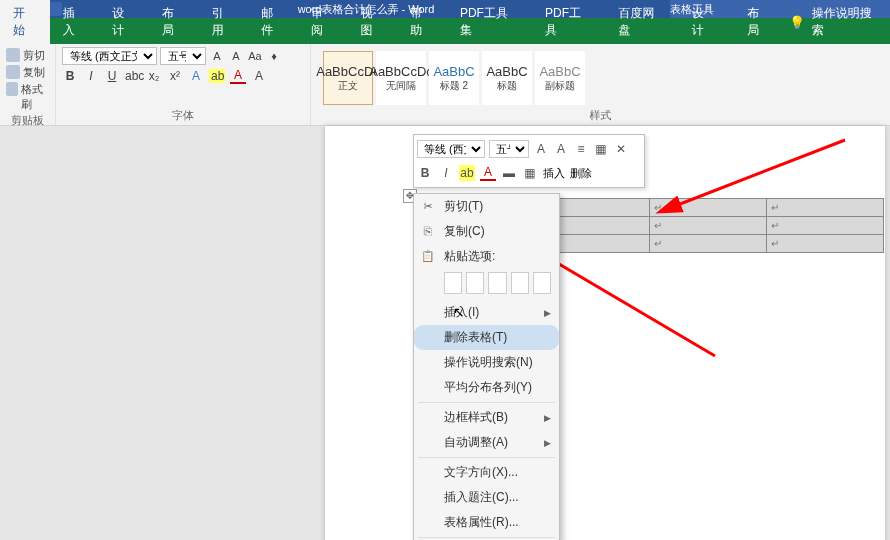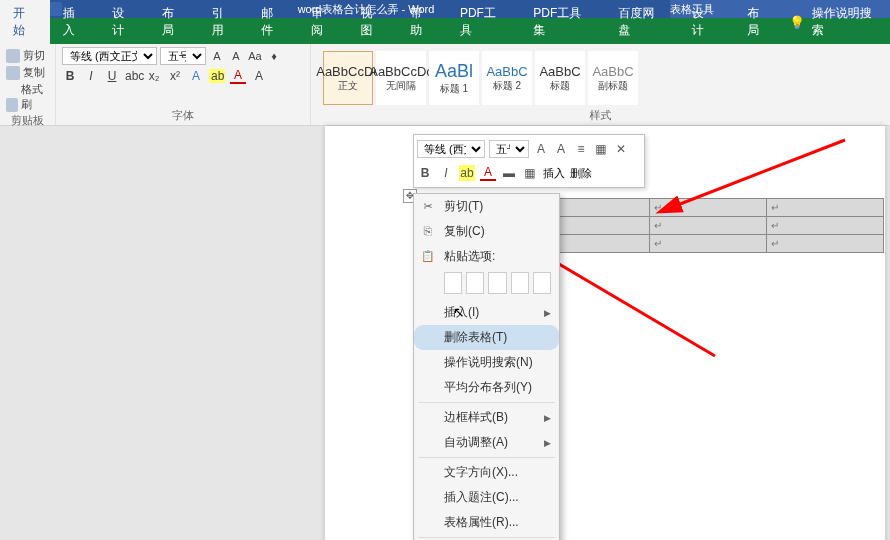--- a/index.html
+++ b/index.html
@@ -13,21 +13,21 @@
   
   .tabs { height: 26px; background: #15803d; display: flex; align-items: flex-end; color: #fff; font-size: 12px; }
   .tab { padding: 5px 13px; cursor: pointer; }
   .tab.active { background: #f3f3f3; color: #2b579a; }
   .tabs-right { margin-left: auto; display: flex; align-items: center; gap: 6px; padding-right: 8px; }
   .bulb { font-size: 13px; }
   
   .ribbon { height: 82px; background: #f3f3f3; border-bottom: 1px solid #d4d4d4; display: flex; }
   .ribbon-group { border-right: 1px solid #e1e1e1; padding: 3px 6px 0; display: flex; flex-direction: column; font-size: 11px; color: #444; }
   .ribbon-group .label { margin-top: auto; text-align: center; font-size: 11px; color: #666; padding-bottom: 2px; }
-  .clip-items div { padding: 1px 0; display: flex; align-items: flex-end; gap: 3px; }
+  .clip-items div { padding: 1px 0; display: flex; align-items: flex-start; gap: 3px; }
   .sicon { display:inline-block; width:14px; height:14px; background:#b9c5d8; border-radius:2px; }
   
   .font-top { display: flex; align-items: center; gap: 3px; }
   .font-sel { border:1px solid #c0c0c0; background:#fff; font-size:11px; padding:1px 3px; height:18px; }
   .font-mid, .font-bot { display:flex; gap:5px; margin-top:3px; font-size:12px; align-items:center; }
   .fmbtn { width:16px; text-align:center; color:#444; }
   
   .para-row { display:flex; gap:6px; margin-bottom:3px; }
   .pbtn { width:16px; height:16px; background:#e8e8e8; border:1px solid #d0d0d0; }
   
@@ -78,22 +78,22 @@
 <div class="tabs">
   <div class="tab active">开始</div>
   <div class="tab">插入</div>
   <div class="tab">设计</div>
   <div class="tab">布局</div>
   <div class="tab">引用</div>
   <div class="tab">邮件</div>
   <div class="tab">审阅</div>
   <div class="tab">视图</div>
   <div class="tab">帮助</div>
+  <div class="tab">PDF工具集</div>
   <div class="tab">PDF工具</div>
-  <div class="tab">PDF工具集</div>
   <div class="tab">百度网盘</div>
   <div class="tabs-right">
     <div class="tab">设计</div>
     <div class="tab">布局</div>
     <span class="bulb">💡</span>
     <span>操作说明搜索</span>
   </div>
 </div>
 
 <div class="ribbon">
@@ -139,24 +139,20 @@
   </div>
   <div class="ribbon-group" style="flex:1;border-right:none">
     <div class="styles">
       <div class="style-item sel">
           <div class="style-prev">AaBbCcDc</div>
           <div>正文</div>
         </div>
       <div class="style-item">
           <div class="style-prev">AaBbCcDc</div>
           <div>无间隔</div>
-        </div>
-      <div class="style-item">
-          <div class="style-prev" style="font-size:18px;color:#2e74b5">AaBl</div>
-          <div>标题 1</div>
         </div>
       <div class="style-item">
           <div class="style-prev" style="color:#2e74b5">AaBbC</div>
           <div>标题 2</div>
         </div>
       <div class="style-item">
           <div class="style-prev">AaBbC</div>
           <div>标题</div>
         </div>
       <div class="style-item">

